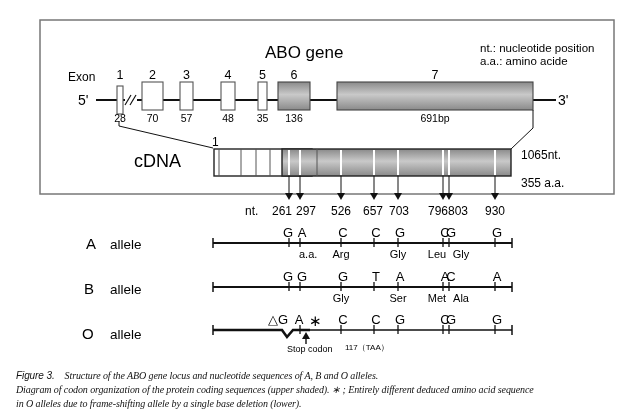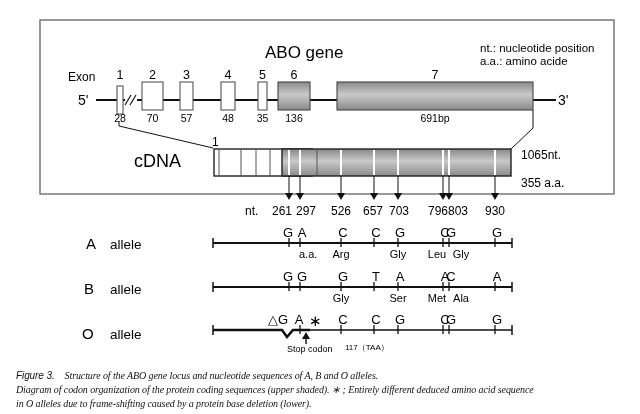--- a/index.html
+++ b/index.html
@@ -206,13 +206,13 @@
   <path d="M306 332 L302 339 L310 339 Z" fill="#111"></path>
   <line x1="306" y1="338" x2="306" y2="344" stroke="#111" stroke-width="1.4"></line>
   <text x="287" y="352" font-size="9">Stop codon</text>
   <text x="345" y="350" font-size="8">117（TAA）</text>
 </svg>
 
 <div class="caption" style="top:370px;">
   <span class="fig-label">Figure 3.</span><span>Structure of the ABO gene locus and nucleotide sequences of A, B and O alleles.</span>
 </div>
 <div class="caption" style="top:384px;">Diagram of codon organization of the protein coding sequences (upper shaded). ∗ ; Entirely different deduced amino acid sequence</div>
-<div class="caption" style="top:398px;">in O alleles due to frame-shifting caused by a protein base deletion (lower).</div>
+<div class="caption" style="top:398px;">in O alleles due to frame-shifting allele by a single base deletion (lower).</div>
 
 </body></html>

